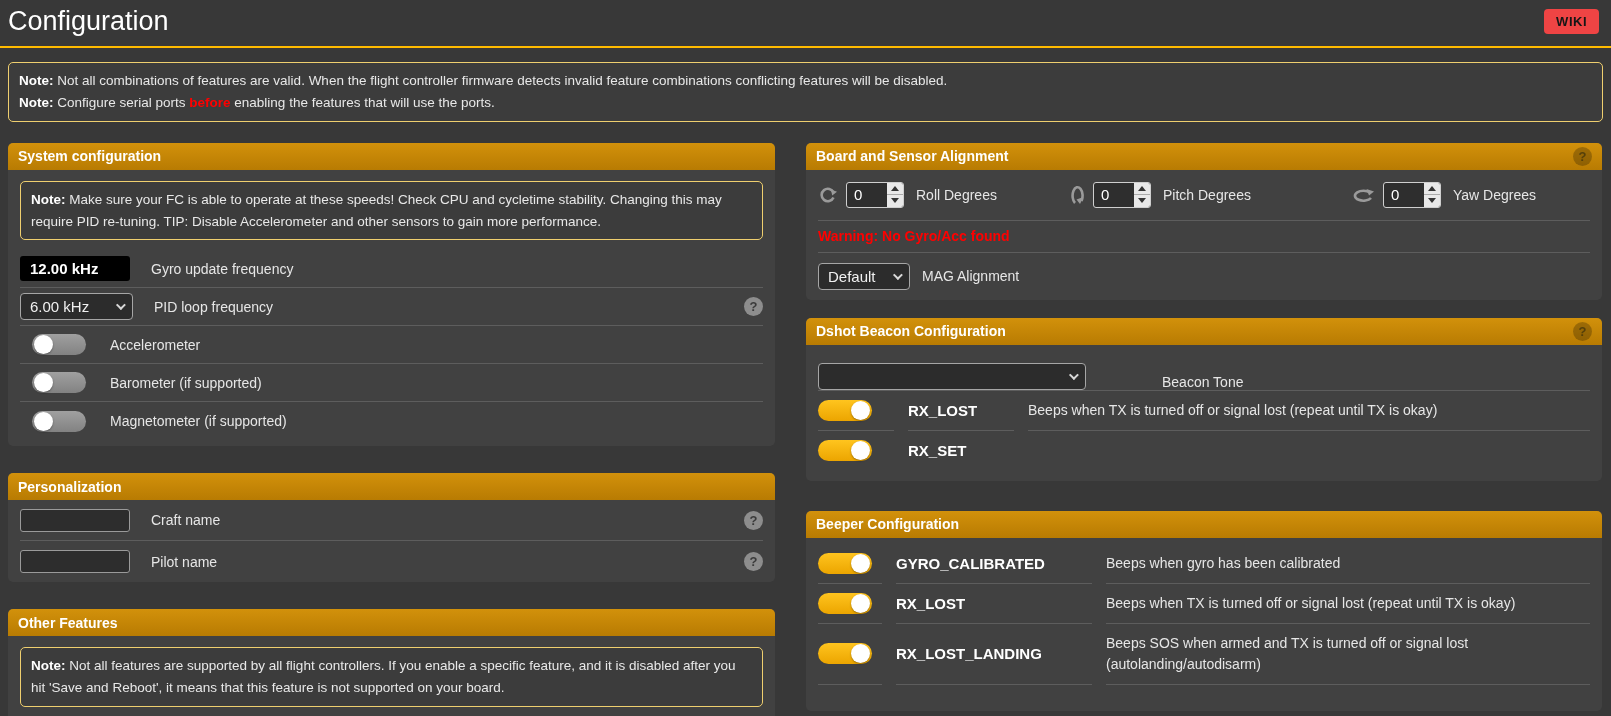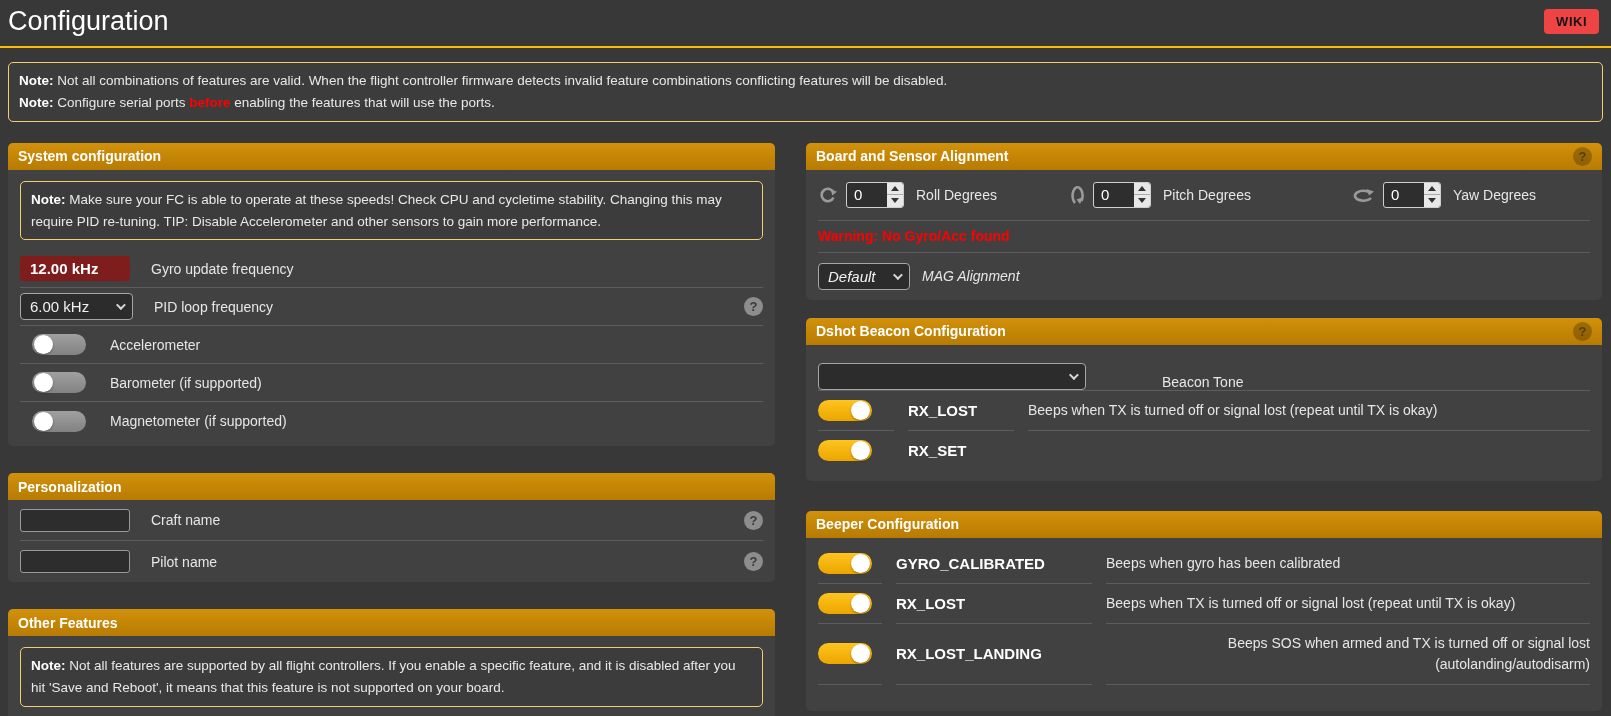--- a/index.html
+++ b/index.html
@@ -47,21 +47,21 @@
   
   .row { display:flex; align-items:center; min-height:38px; border-bottom:1px solid #5d5d5d; }
   .row.noline { border-bottom:none; }
   .row-help {
     margin-left:auto; width:19px; height:19px; border-radius:50%; flex:none;
     background:#8d8d8d; color:#3a3a3a; font-weight:bold; font-size:13px;
     text-align:center; line-height:19px;
   }
   
   .readonly-box {
-    background:#7f1d1d; border-radius:3px; width:110px; padding:4px 10px;
+    background:#000000; border-radius:3px; width:110px; padding:4px 10px;
     font-weight:bold; font-size:15px; color:#fff; flex:none;
   }
   .sel {
     background:#2c2c2c; border:1px solid #a6a6a6; border-radius:4px;
     height:27px; display:flex; align-items:center; padding:0 9px;
     font-size:15px; color:#f0f0f0; cursor:pointer; flex:none;
   }
   .chev {
     width:7px; height:7px; border-right:2px solid #d8d8d8; border-bottom:2px solid #d8d8d8;
     transform:rotate(45deg) translateY(-2px); margin-left:auto; flex:none;
@@ -94,26 +94,26 @@
   .toggle-row .toggle { margin-left:12px; }
   .toggle-row .sys-label { margin-left:24px; }
   
   .axes-row { display:flex; align-items:center; min-height:51px; border-bottom:1px solid #5d5d5d; }
   .axis-group { display:flex; align-items:center; }
   .axis-group.g1 { width:253px; }
   .axis-group.g2 { width:282px; }
   .axis-icon { margin-right:8px; flex:none; display:flex; }
   .axis-label { margin-left:12px; }
   .warn-row { min-height:32px; display:flex; align-items:center; border-bottom:1px solid #5d5d5d; font-size:14px; }
-  .mag-row { min-height:47px; display:flex; align-items:center;font-style:italic; }
+  .mag-row { min-height:47px; display:flex; align-items:center; }
   
   .beacon-row { display:flex; align-items:flex-end; min-height:46px; border-bottom:1px solid #5d5d5d; }
   .tg-row { display:grid; column-gap:14px; }
   .dshot-grid  { grid-template-columns:76px 106px 1fr; }
-  .beeper-grid { grid-template-columns:64px 196px 1fr;text-align:right; }
+  .beeper-grid { grid-template-columns:64px 196px 1fr; }
   .tg-row > div { border-bottom:1px solid #5d5d5d; display:flex; align-items:center; padding:9px 0; min-height:40px; }
   .tg-row.lastline > div { border-bottom:none; }
   .tg-name { font-weight:bold; font-size:15px; color:#fff; }
   .tg-desc { font-size:14px; line-height:1.5; }
   .pad-bottom { height:10px; }
 </style>
 </head>
 <body>
 
 <div class="page-header">

